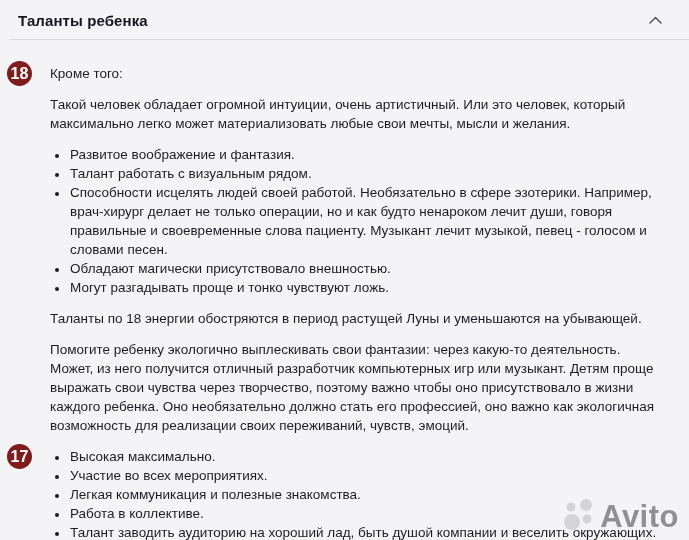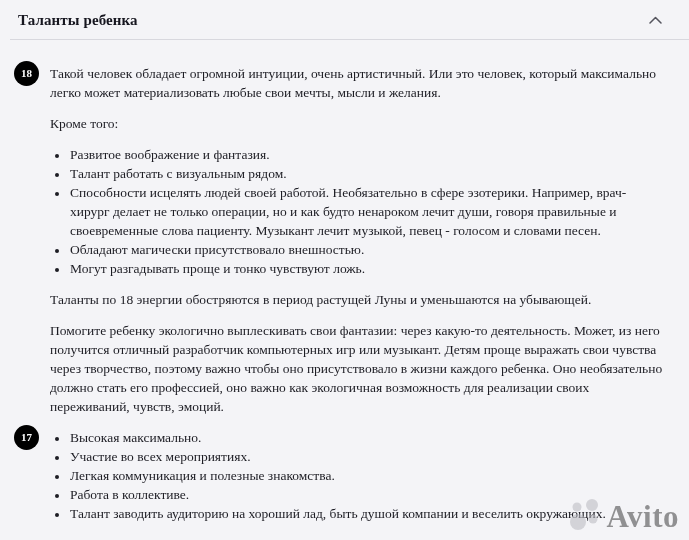--- a/index.html
+++ b/index.html
@@ -3,21 +3,21 @@
 <meta charset="utf-8">
 <style>
   * { box-sizing: border-box; margin: 0; padding: 0; }
   html, body { background: #e9e9ec; }
   .page {
     position: relative;
     width: 689px;
     height: 540px;
     background: #f4f4f7;
     overflow: hidden;
-    font-family: Liberation Serif, serif;
+    font-family: Liberation Sans, sans-serif;
     color: #1d1d24;
   }
   
   .header-row {
     display: flex;
     align-items: center;
     justify-content: space-between;
     padding: 10px 18px 9px 18px;
     cursor: pointer;
   }
@@ -37,27 +37,27 @@
   .divider {
     height: 1px;
     background: #d8d8de;
     margin-left: 10px;
   }
   
   .content { padding-top: 24px; font-size: 13.5px; line-height: 19px; }
   .section { position: relative; padding: 0 26px 0 50px; }
   .badge {
     position: absolute;
-    left: 14px;
+    left: 7px;
     top: -3px;
     width: 25px; height: 25px;
     border-radius: 50%;
-    background: #000000;
+    background: #7f1d1d;
     color: #ffffff;
-    font-size: 11px;
+    font-size: 16px;
     font-weight: 700;
     display: flex;
     align-items: center;
     justify-content: center;
   }
   .content p { margin: 0 0 12px 0; }
   .bullet-list { margin: 12px 0; padding-left: 19px; list-style: disc; }
   .bullet-list li { padding-left: 1px; }
   .bullet-list li::marker { color: #1d1d24; font-size: 12px; }
   .section-10 { margin-top: 12px; }
@@ -92,22 +92,22 @@
         <path d="M1 7 L6.5 1.5 L12 7" fill="none" stroke="#55555e" stroke-width="1.5" stroke-linecap="round" stroke-linejoin="round"></path>
       </svg>
     </span>
   </div>
   <div class="divider"></div>
 
   <div class="content">
 
     <div class="section section-18">
       <span class="badge">18</span>
+      <p>Кроме того:</p>
       <p>Такой человек обладает огромной интуиции, очень артистичный. Или это человек, который максимально легко может материализовать любые свои мечты, мысли и желания.</p>
-      <p>Кроме того:</p>
       <ul class="bullet-list">
         <li>Развитое воображение и фантазия.</li>
         <li>Талант работать с визуальным рядом.</li>
         <li>Способности исцелять людей своей работой. Необязательно в сфере эзотерики. Например, врач-хирург делает не только операции, но и как будто ненароком лечит души, говоря правильные и своевременные слова пациенту. Музыкант лечит музыкой, певец - голосом и словами песен.</li>
         <li>Обладают магически присутствовало внешностью.</li>
         <li>Могут разгадывать проще и тонко чувствуют ложь.</li>
       </ul>
       <p>Таланты по 18 энергии обостряются в период растущей Луны и уменьшаются на убывающей.</p>
       <p>Помогите ребенку экологично выплескивать свои фантазии: через какую-то деятельность. Может, из него получится отличный разработчик компьютерных игр или музыкант. Детям проще выражать свои чувства через творчество, поэтому важно чтобы оно присутствовало в жизни каждого ребенка. Оно необязательно должно стать его профессией, оно важно как экологичная возможность для реализации своих переживаний, чувств, эмоций.</p>
     </div>

